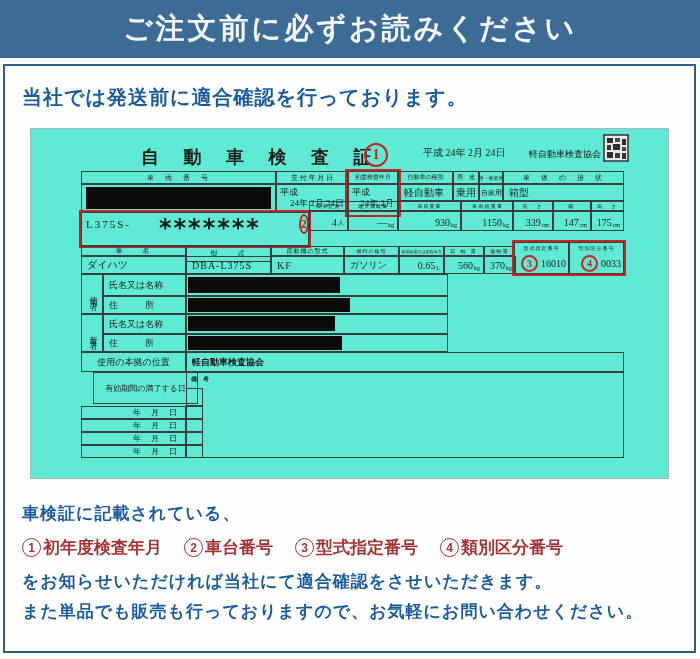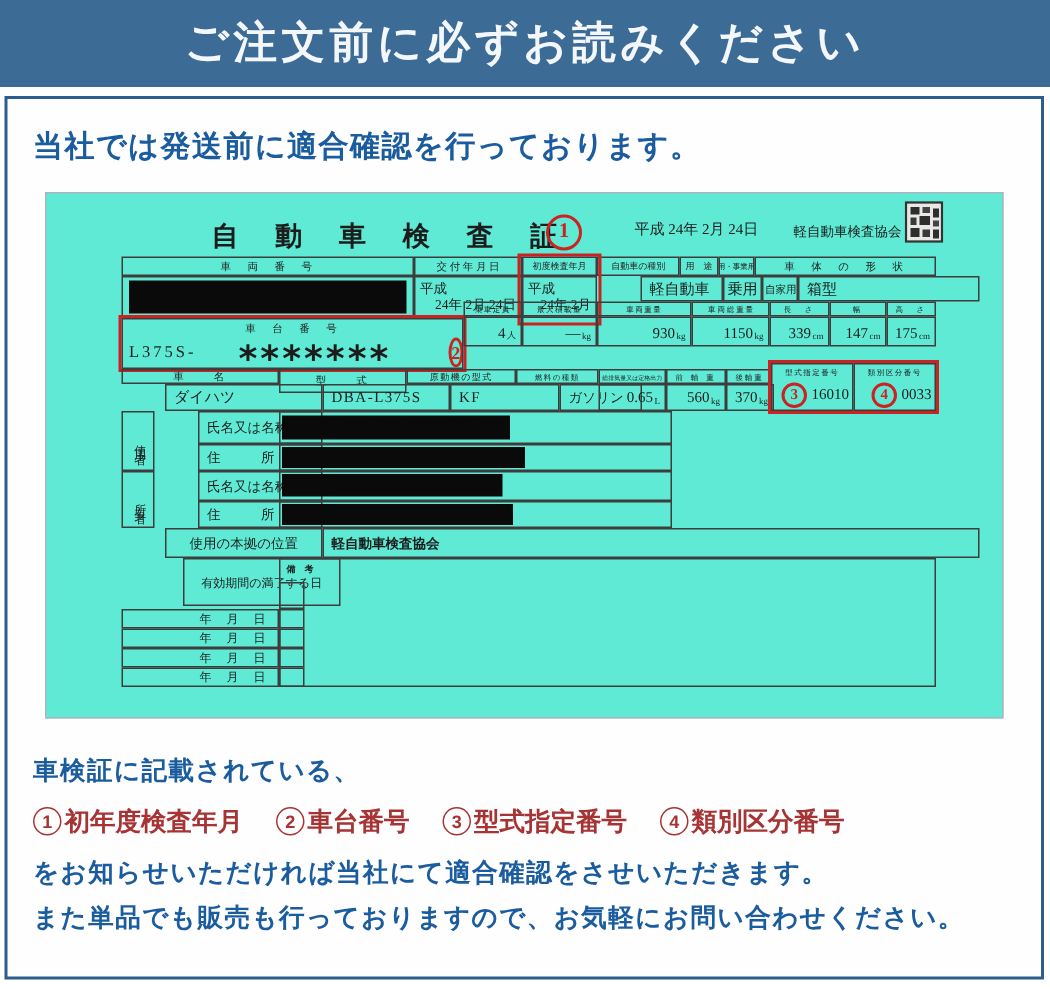--- a/index.html
+++ b/index.html
@@ -17,21 +17,21 @@
 
   #intro { left:22px; top:84px; font-size:20px; font-weight:bold; color:#1a5c9e; letter-spacing:1px; }
 
   
   #panel { left:30px; top:128px; width:639px; height:351px; background:#5eead4;
            border:1px solid #a9b6bf; font-family:"Liberation Serif", serif; color:#1c1c1c; }
   #panel .cell { position:absolute; border:1px solid #3d3d3d; background:transparent; overflow:hidden; }
   #panel .hdr  { display:flex; align-items:center; justify-content:center; font-size:7px; letter-spacing:2px; white-space:nowrap; color:#222; }
   #panel .val  { font-size:10px; }
   .right { display:flex; align-items:flex-end; justify-content:flex-end; padding:1px 3px 2px 1px; }
-  .leftv { display:flex; align-items:center; padding-left:5px;margin-left:29px; }
+  .leftv { display:flex; align-items:center; padding-left:5px; }
   .unit { font-size:6px; margin-left:1px; }
   .bar { position:absolute; background:#0a0a0a; }
   .redbox { position:absolute; border:2px solid #cc2222; pointer-events:none; }
   .ann { box-sizing:border-box; border:2px solid #cc2222; border-radius:50%; color:#cc2222;
          display:flex; align-items:center; justify-content:center; font-family:"Liberation Serif",serif; font-weight:bold; }
   .twoline { display:flex; flex-direction:column; justify-content:center; padding:1px 3px; font-size:9px; line-height:1.25; }
   .twoline .l2 { align-self:flex-end; }
 
   
   .blue { color:#1a5c9e; font-weight:bold; font-size:17px; letter-spacing:1px; }
@@ -89,21 +89,20 @@
     <span class="l2">24年  2月</span>
   </div>
   <div class="cell val leftv" style="left:367px;top:55px;width:55px;height:17px;">軽自動車</div>
   <div class="cell val leftv" style="left:422px;top:55px;width:26px;height:17px;padding-left:2px;">乗用</div>
   <div class="cell val leftv" style="left:448px;top:55px;width:24px;height:17px;font-size:7px;padding-left:1px;">自家用</div>
   <div class="cell val leftv" style="left:472px;top:55px;width:121px;height:17px;">箱型</div>
 
   <div class="redbox" style="left:314px;top:40px;width:56px;height:48px;"></div>
 
   <div class="cell" style="left:50px;top:83px;width:228px;height:34px;">
-    <div class="hdr" style="height:11px;">車　台　番　号</div>
     <div style="display:flex;align-items:center;padding-left:4px;height:22px;gap:28px;">
       <span style="font-size:11px;letter-spacing:2px;">L375S-</span>
       <span style="font-size:24px;font-weight:bold;letter-spacing:2px;line-height:10px;margin-top:8px;font-family:'DejaVu Sans',sans-serif;">*******</span>
       <span class="ann" style="width:20px;height:20px;font-size:12px;margin-left:10px;">2</span>
     </div>
   </div>
   <div class="redbox" style="left:48px;top:81px;width:232px;height:38px;"></div>
 
   <div class="cell hdr" style="left:278px;top:72px;width:39px;height:10px;font-size:5px;letter-spacing:1px;">乗車定員</div>
   <div class="cell hdr" style="left:317px;top:72px;width:50px;height:10px;font-size:5px;letter-spacing:1px;">最大積載量</div>

